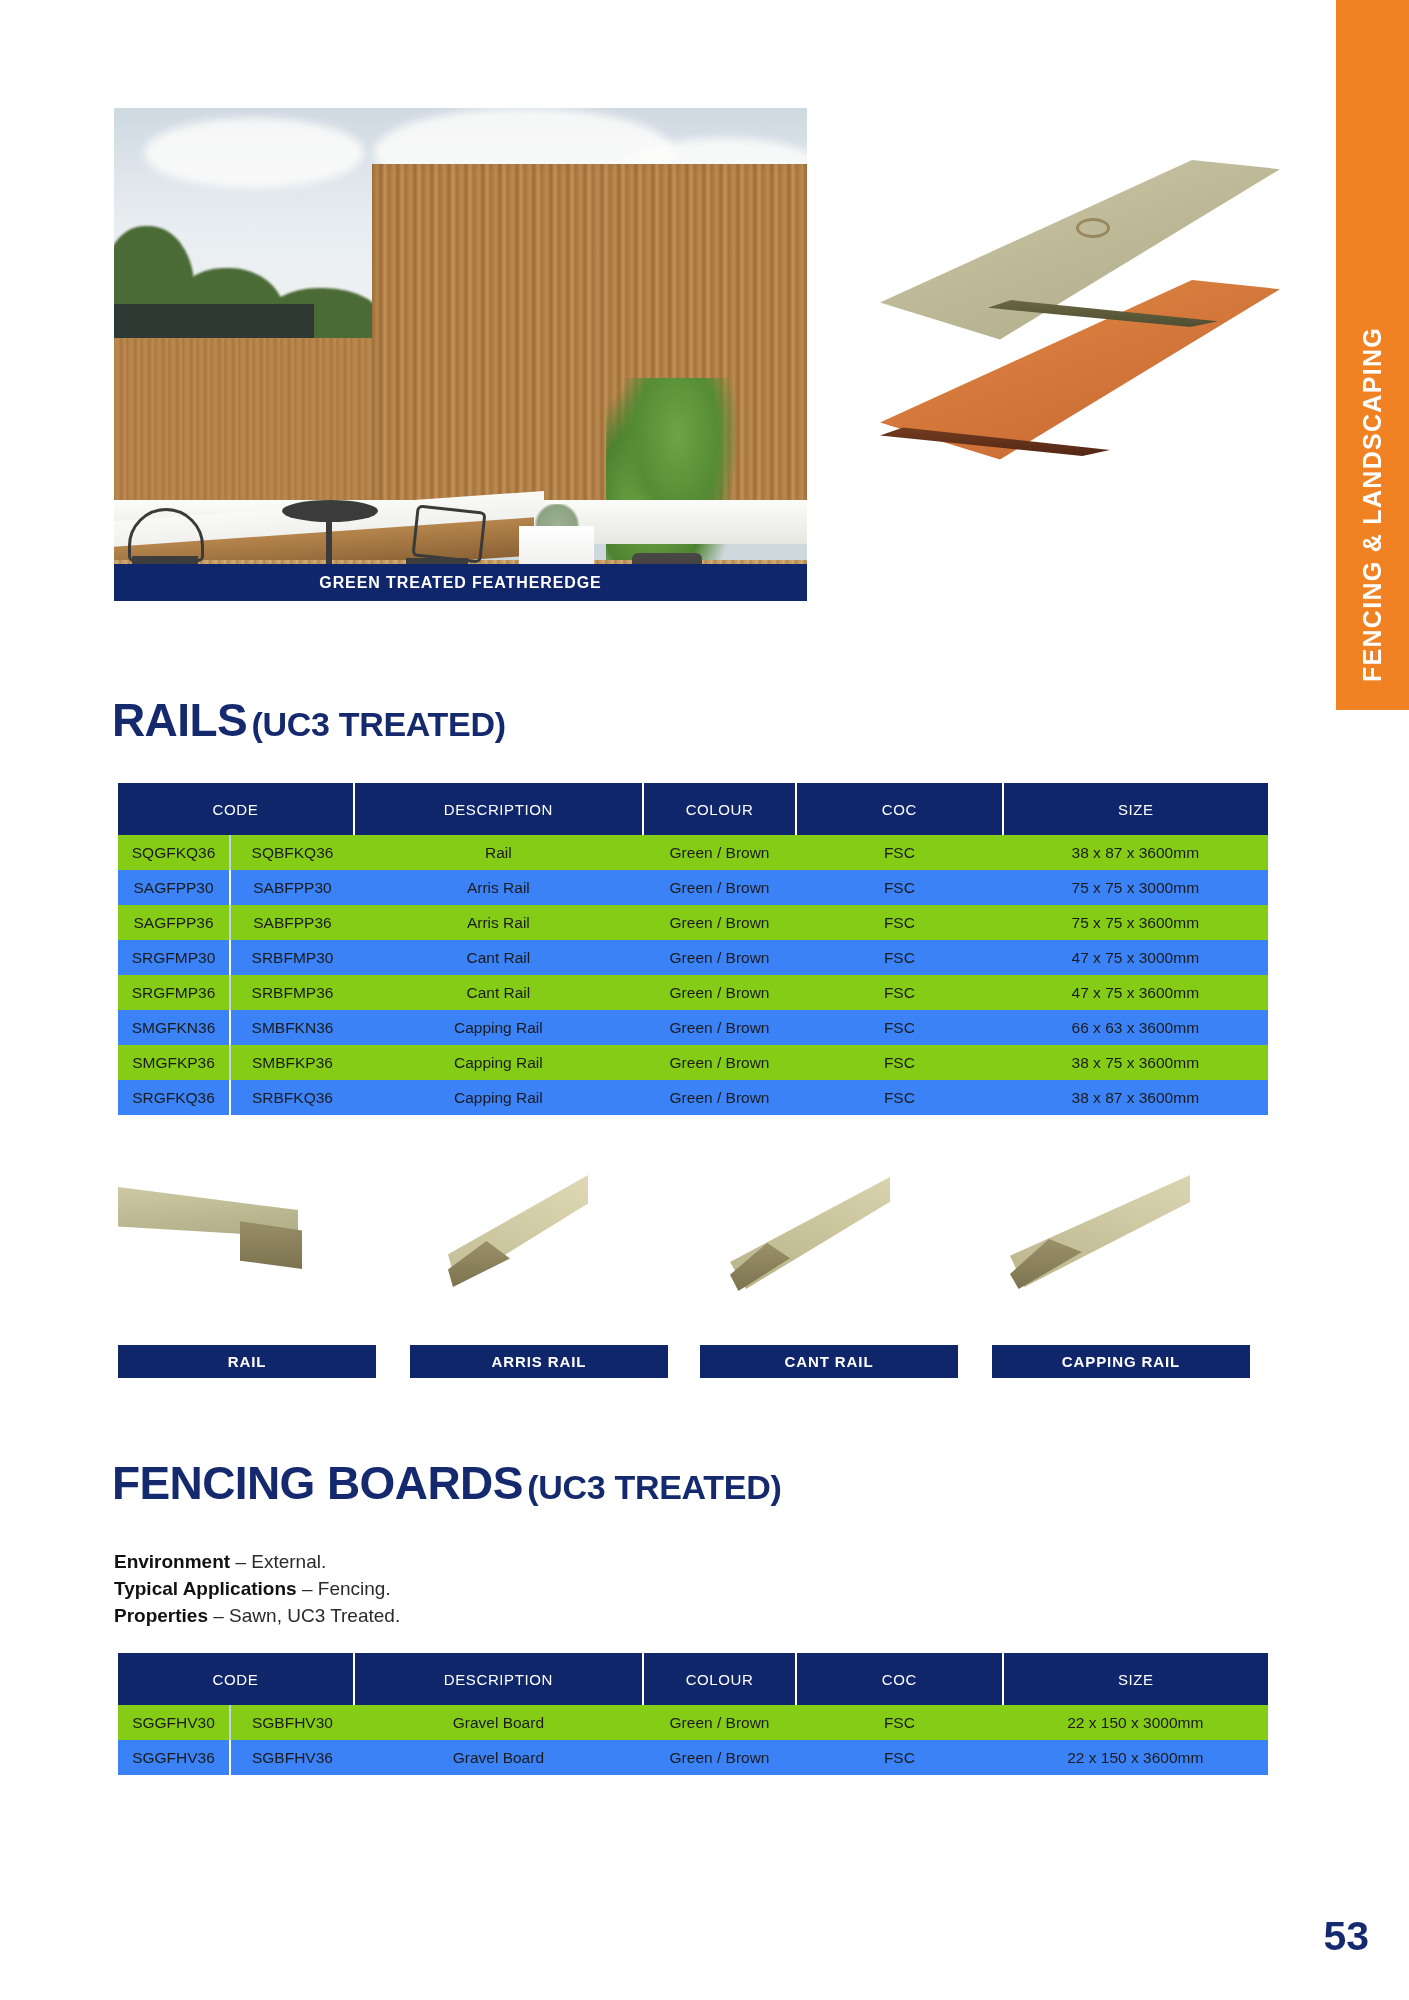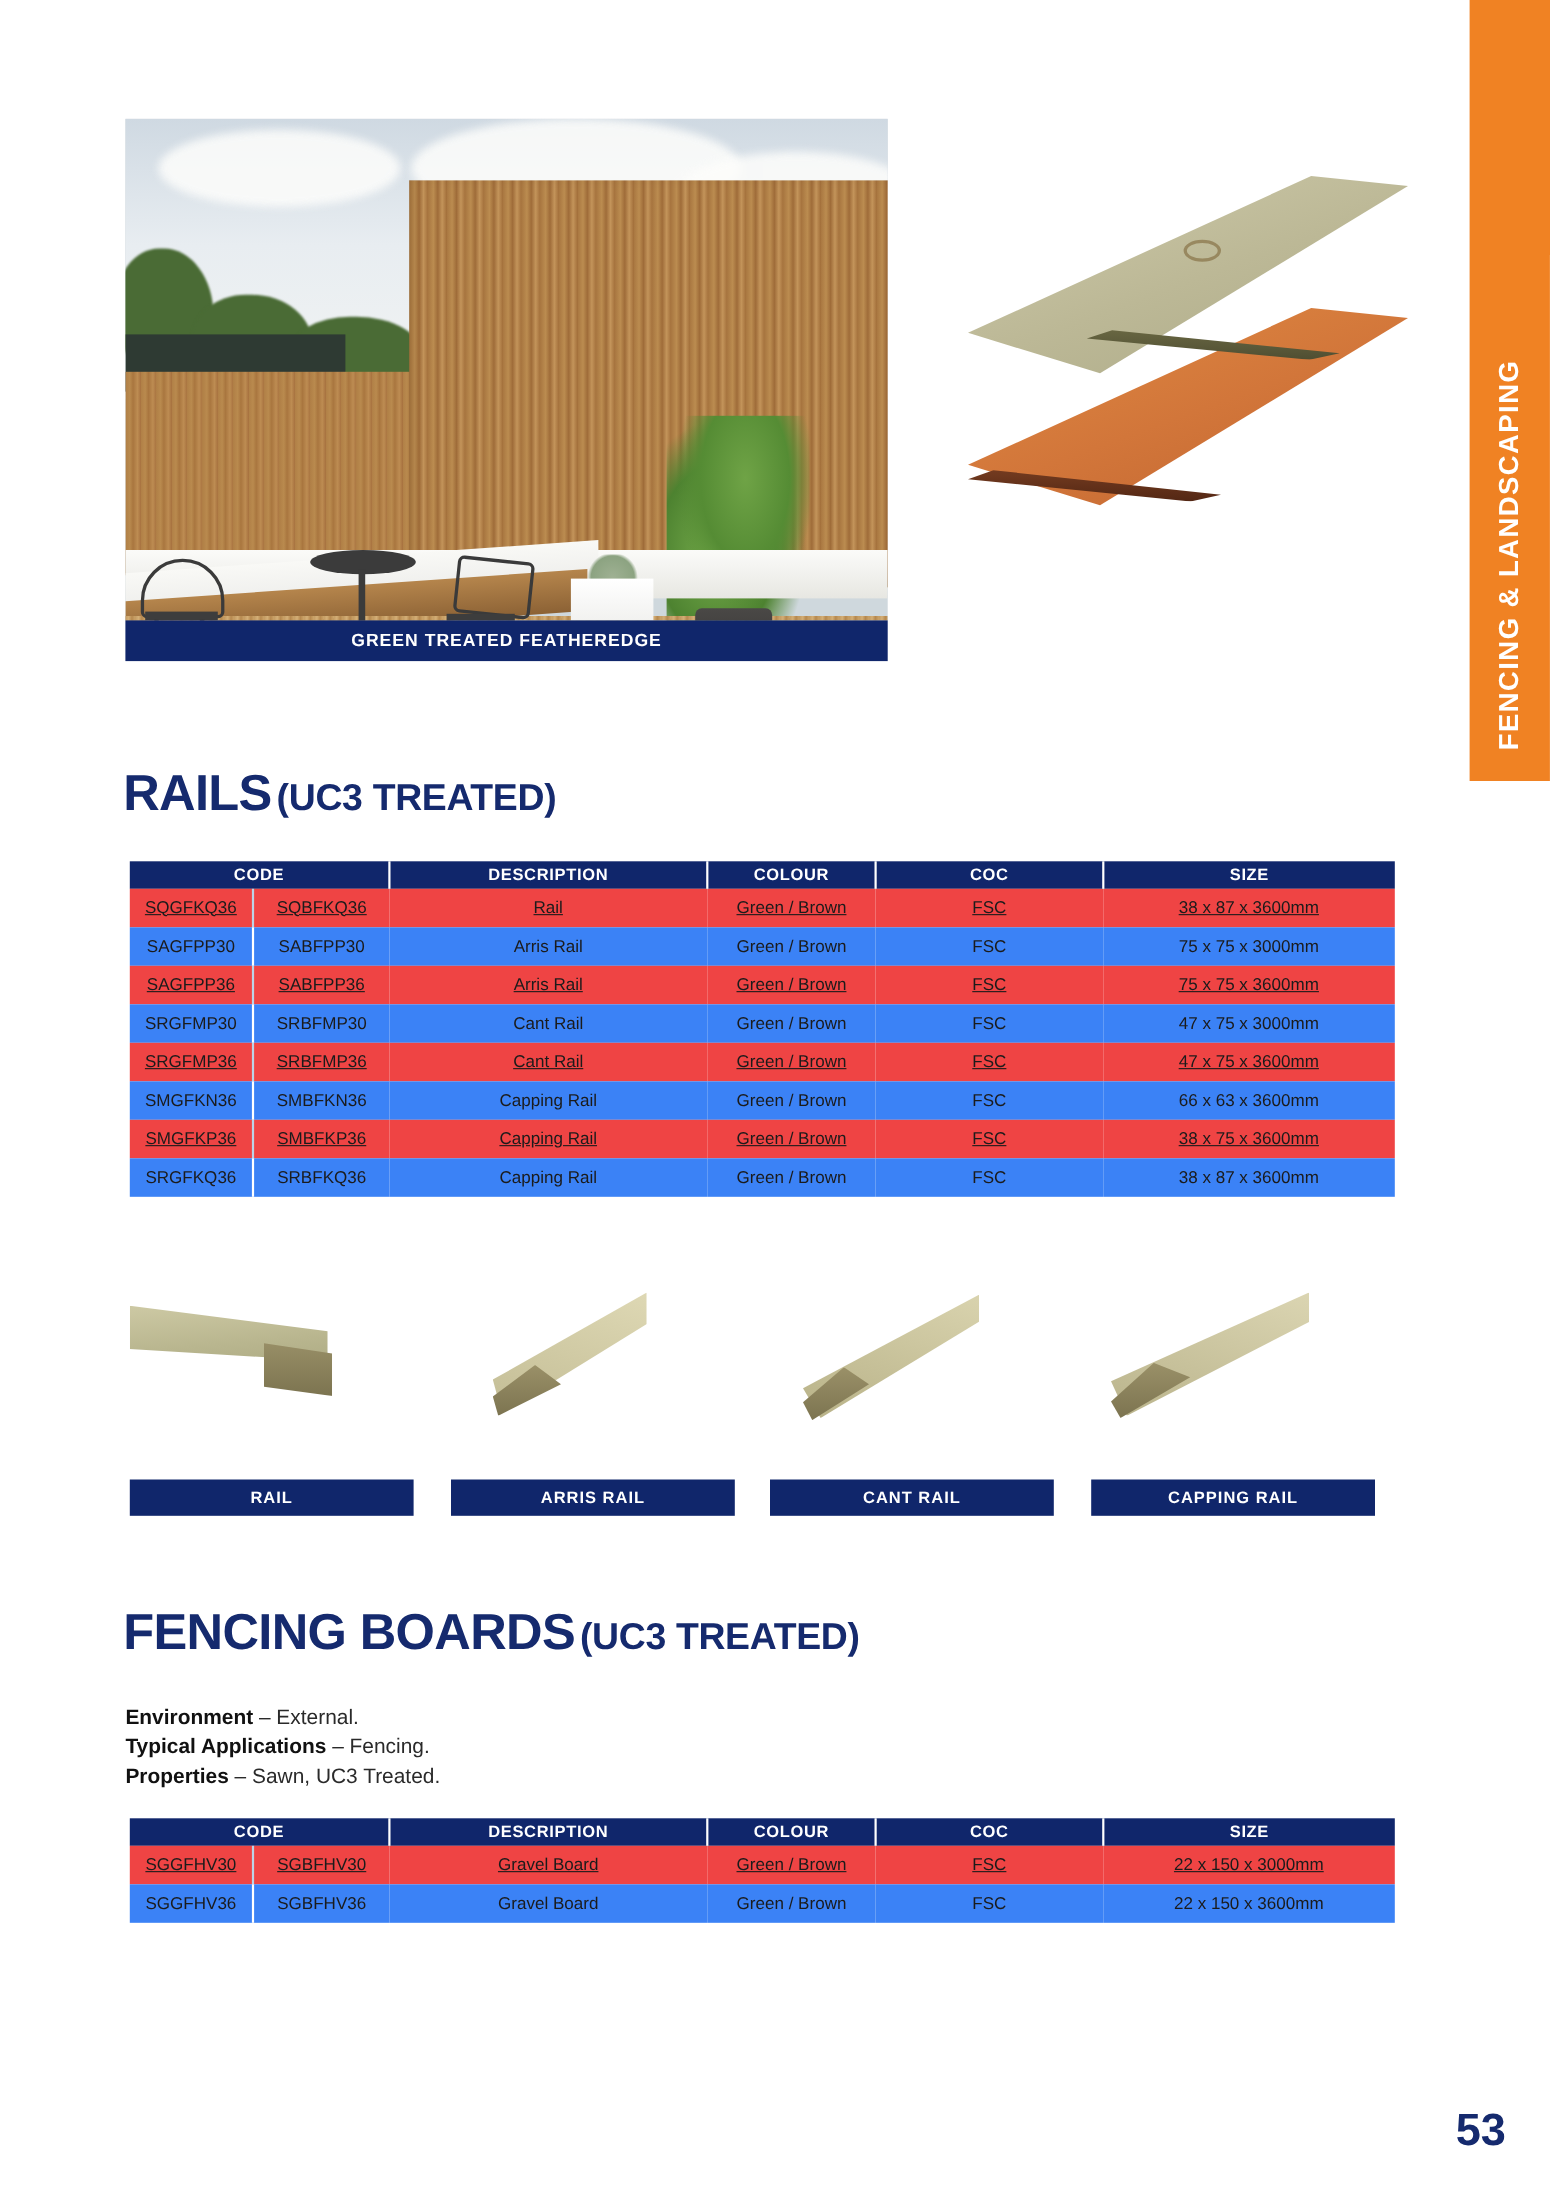--- a/index.html
+++ b/index.html
@@ -185,32 +185,32 @@
     position:absolute;
     border-collapse: collapse;
     width: 1150px;
     font-size: 15.5px;
     color:#1b1b1b;
   }
   .tbl thead th {
     background:#10266b;
     color:#ffffff;
     font-size:15px;
-    font-weight:bold;
+    font-weight:normal;
     letter-spacing:.6px;
-    height:25px;
+    height:52px;
     border-right: 2px solid #ffffff;
   }
   .tbl thead th:last-child { border-right:none; }
   .tbl tbody td {
     height:35px;
     text-align:center;
     font-size:15.5px;
   }
-  .tbl tbody tr.odd td { background:#ef4444;text-decoration:underline; }
+  .tbl tbody tr.odd td { background:#84cc16; }
   .tbl tbody tr.even td { background:#3b82f6; }
   .tbl tbody td.code-a { text-align:center; border-right:2px solid #bcd3e8; }
   .tbl tbody tr.even td.code-a { border-right:2px solid #ffffff; }
   .col-code-a { width: 95px; }
   .col-code-b { width: 105px; }
   .col-desc  { width: 245px; }
   .col-colour{ width: 130px; }
   .col-coc   { width: 175px; }
   .col-size  { width: 225px; }
 

